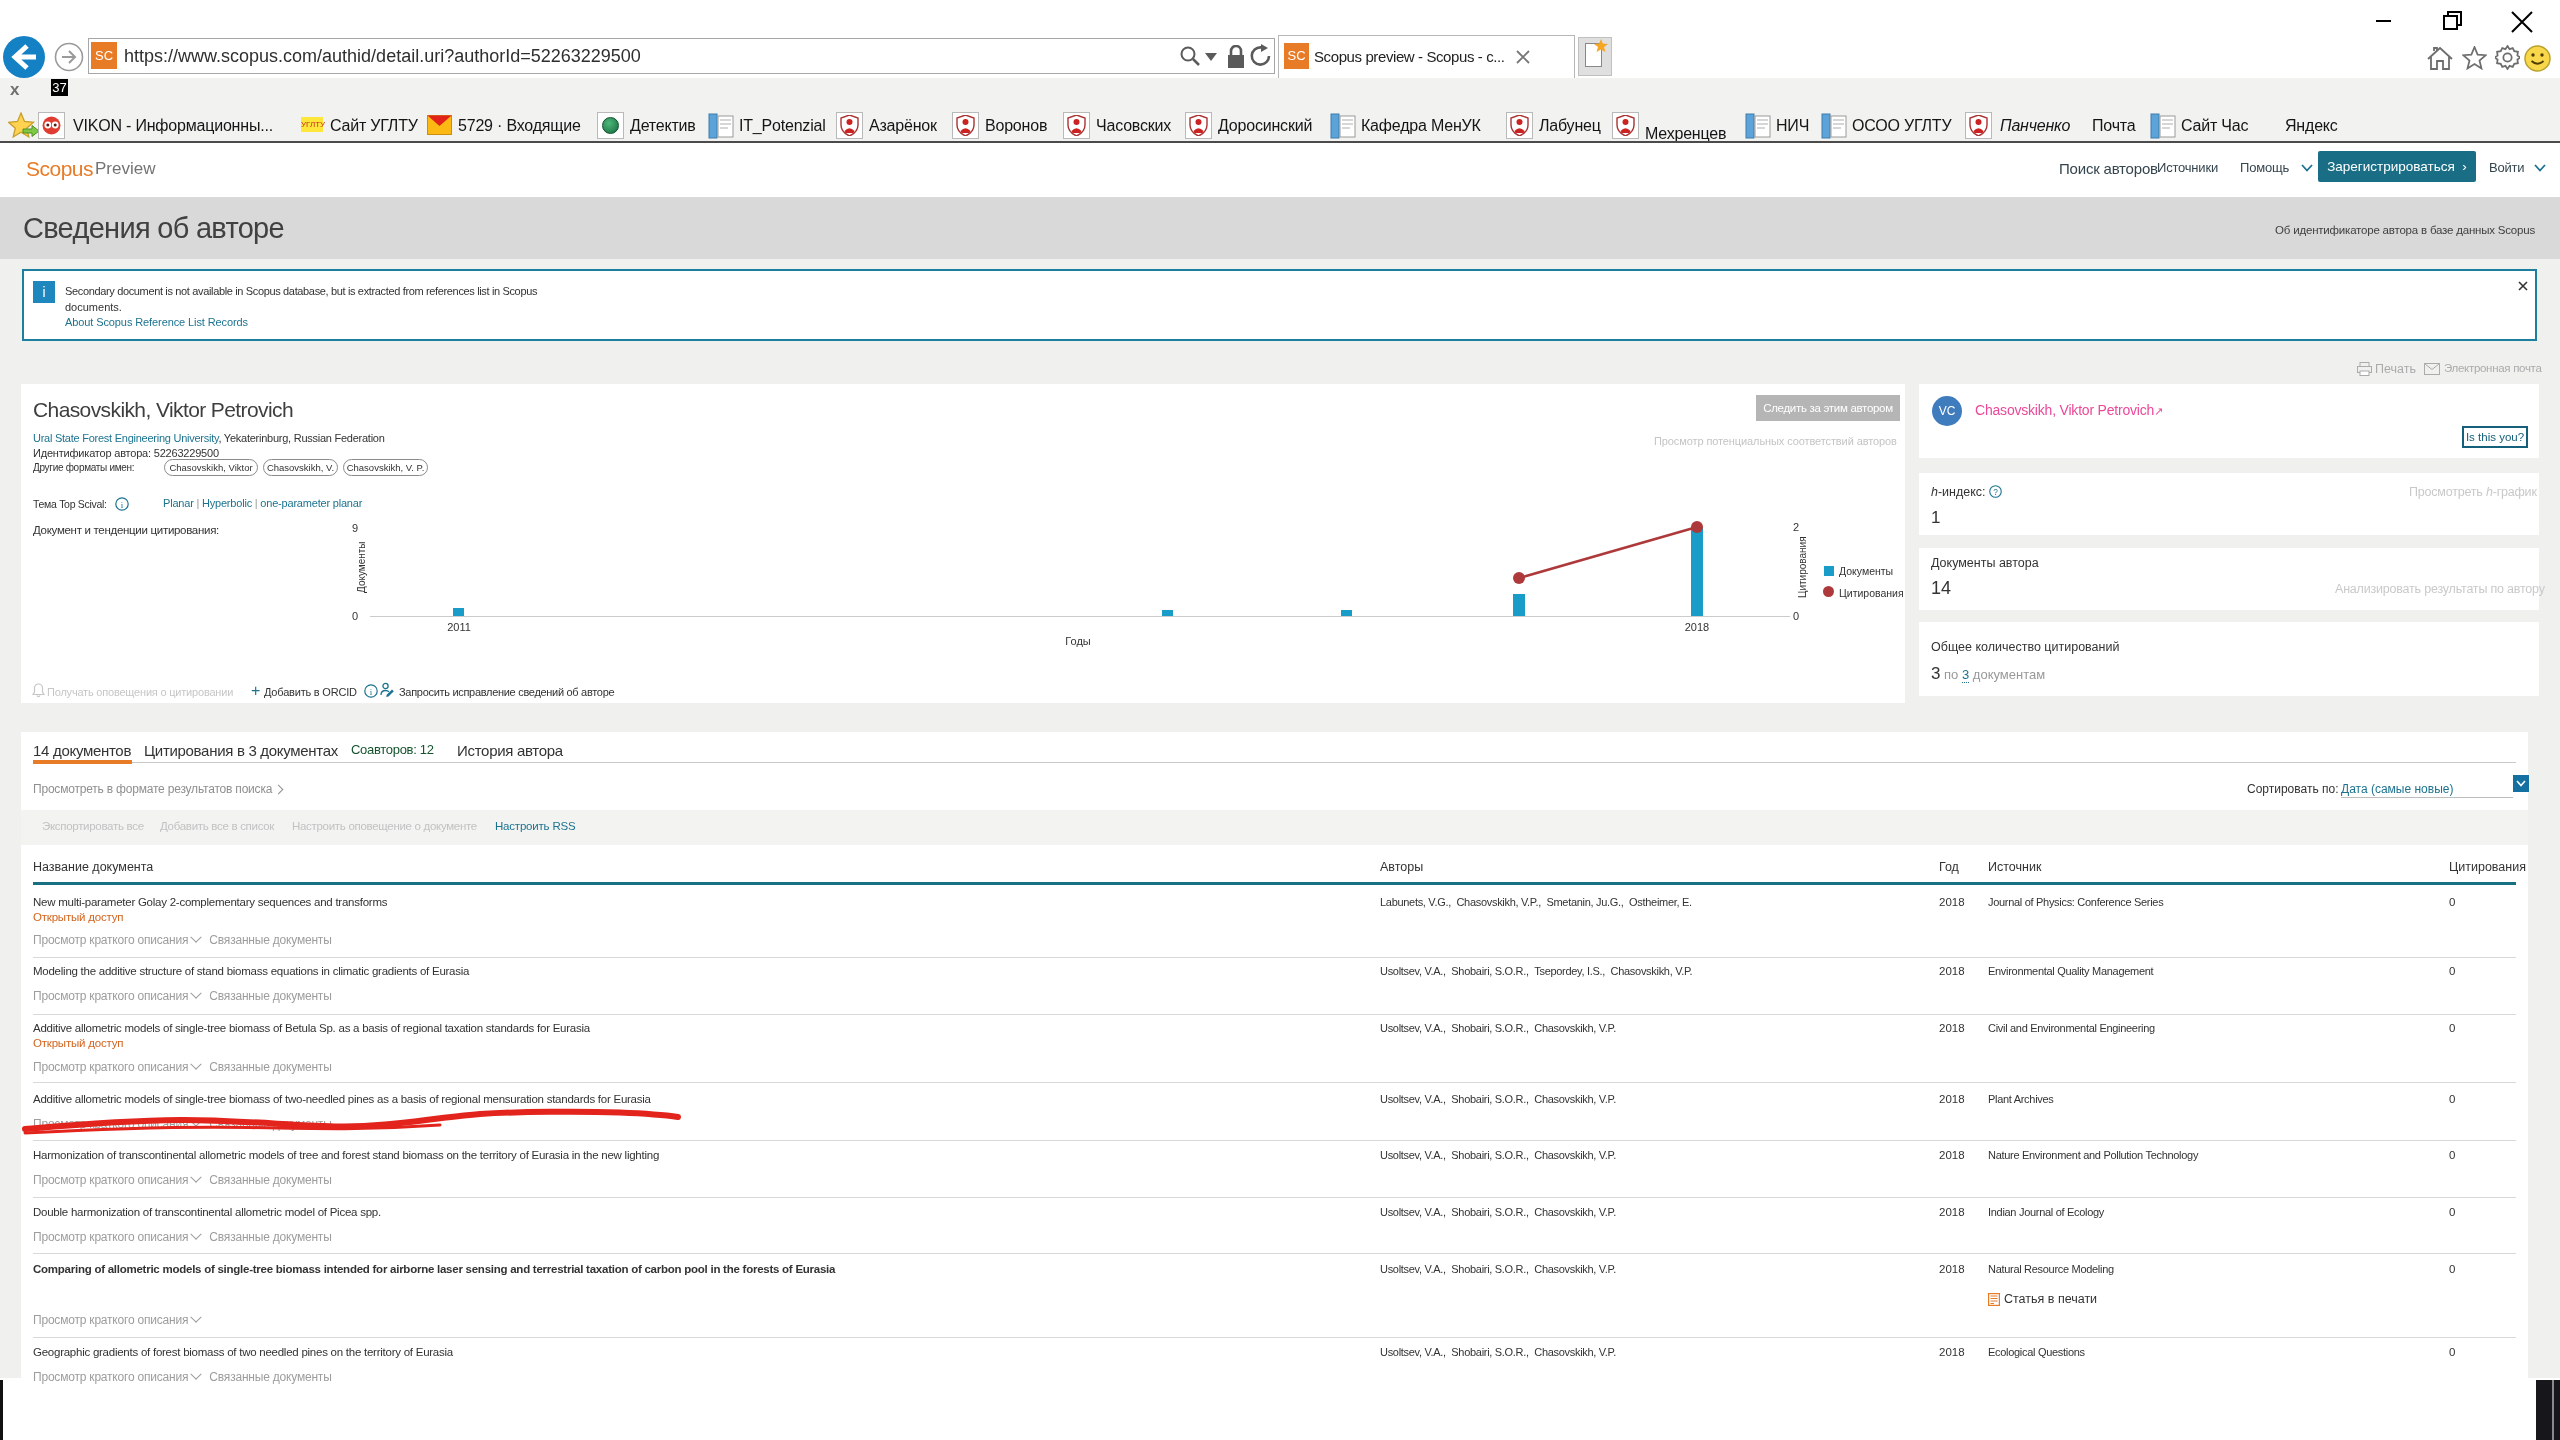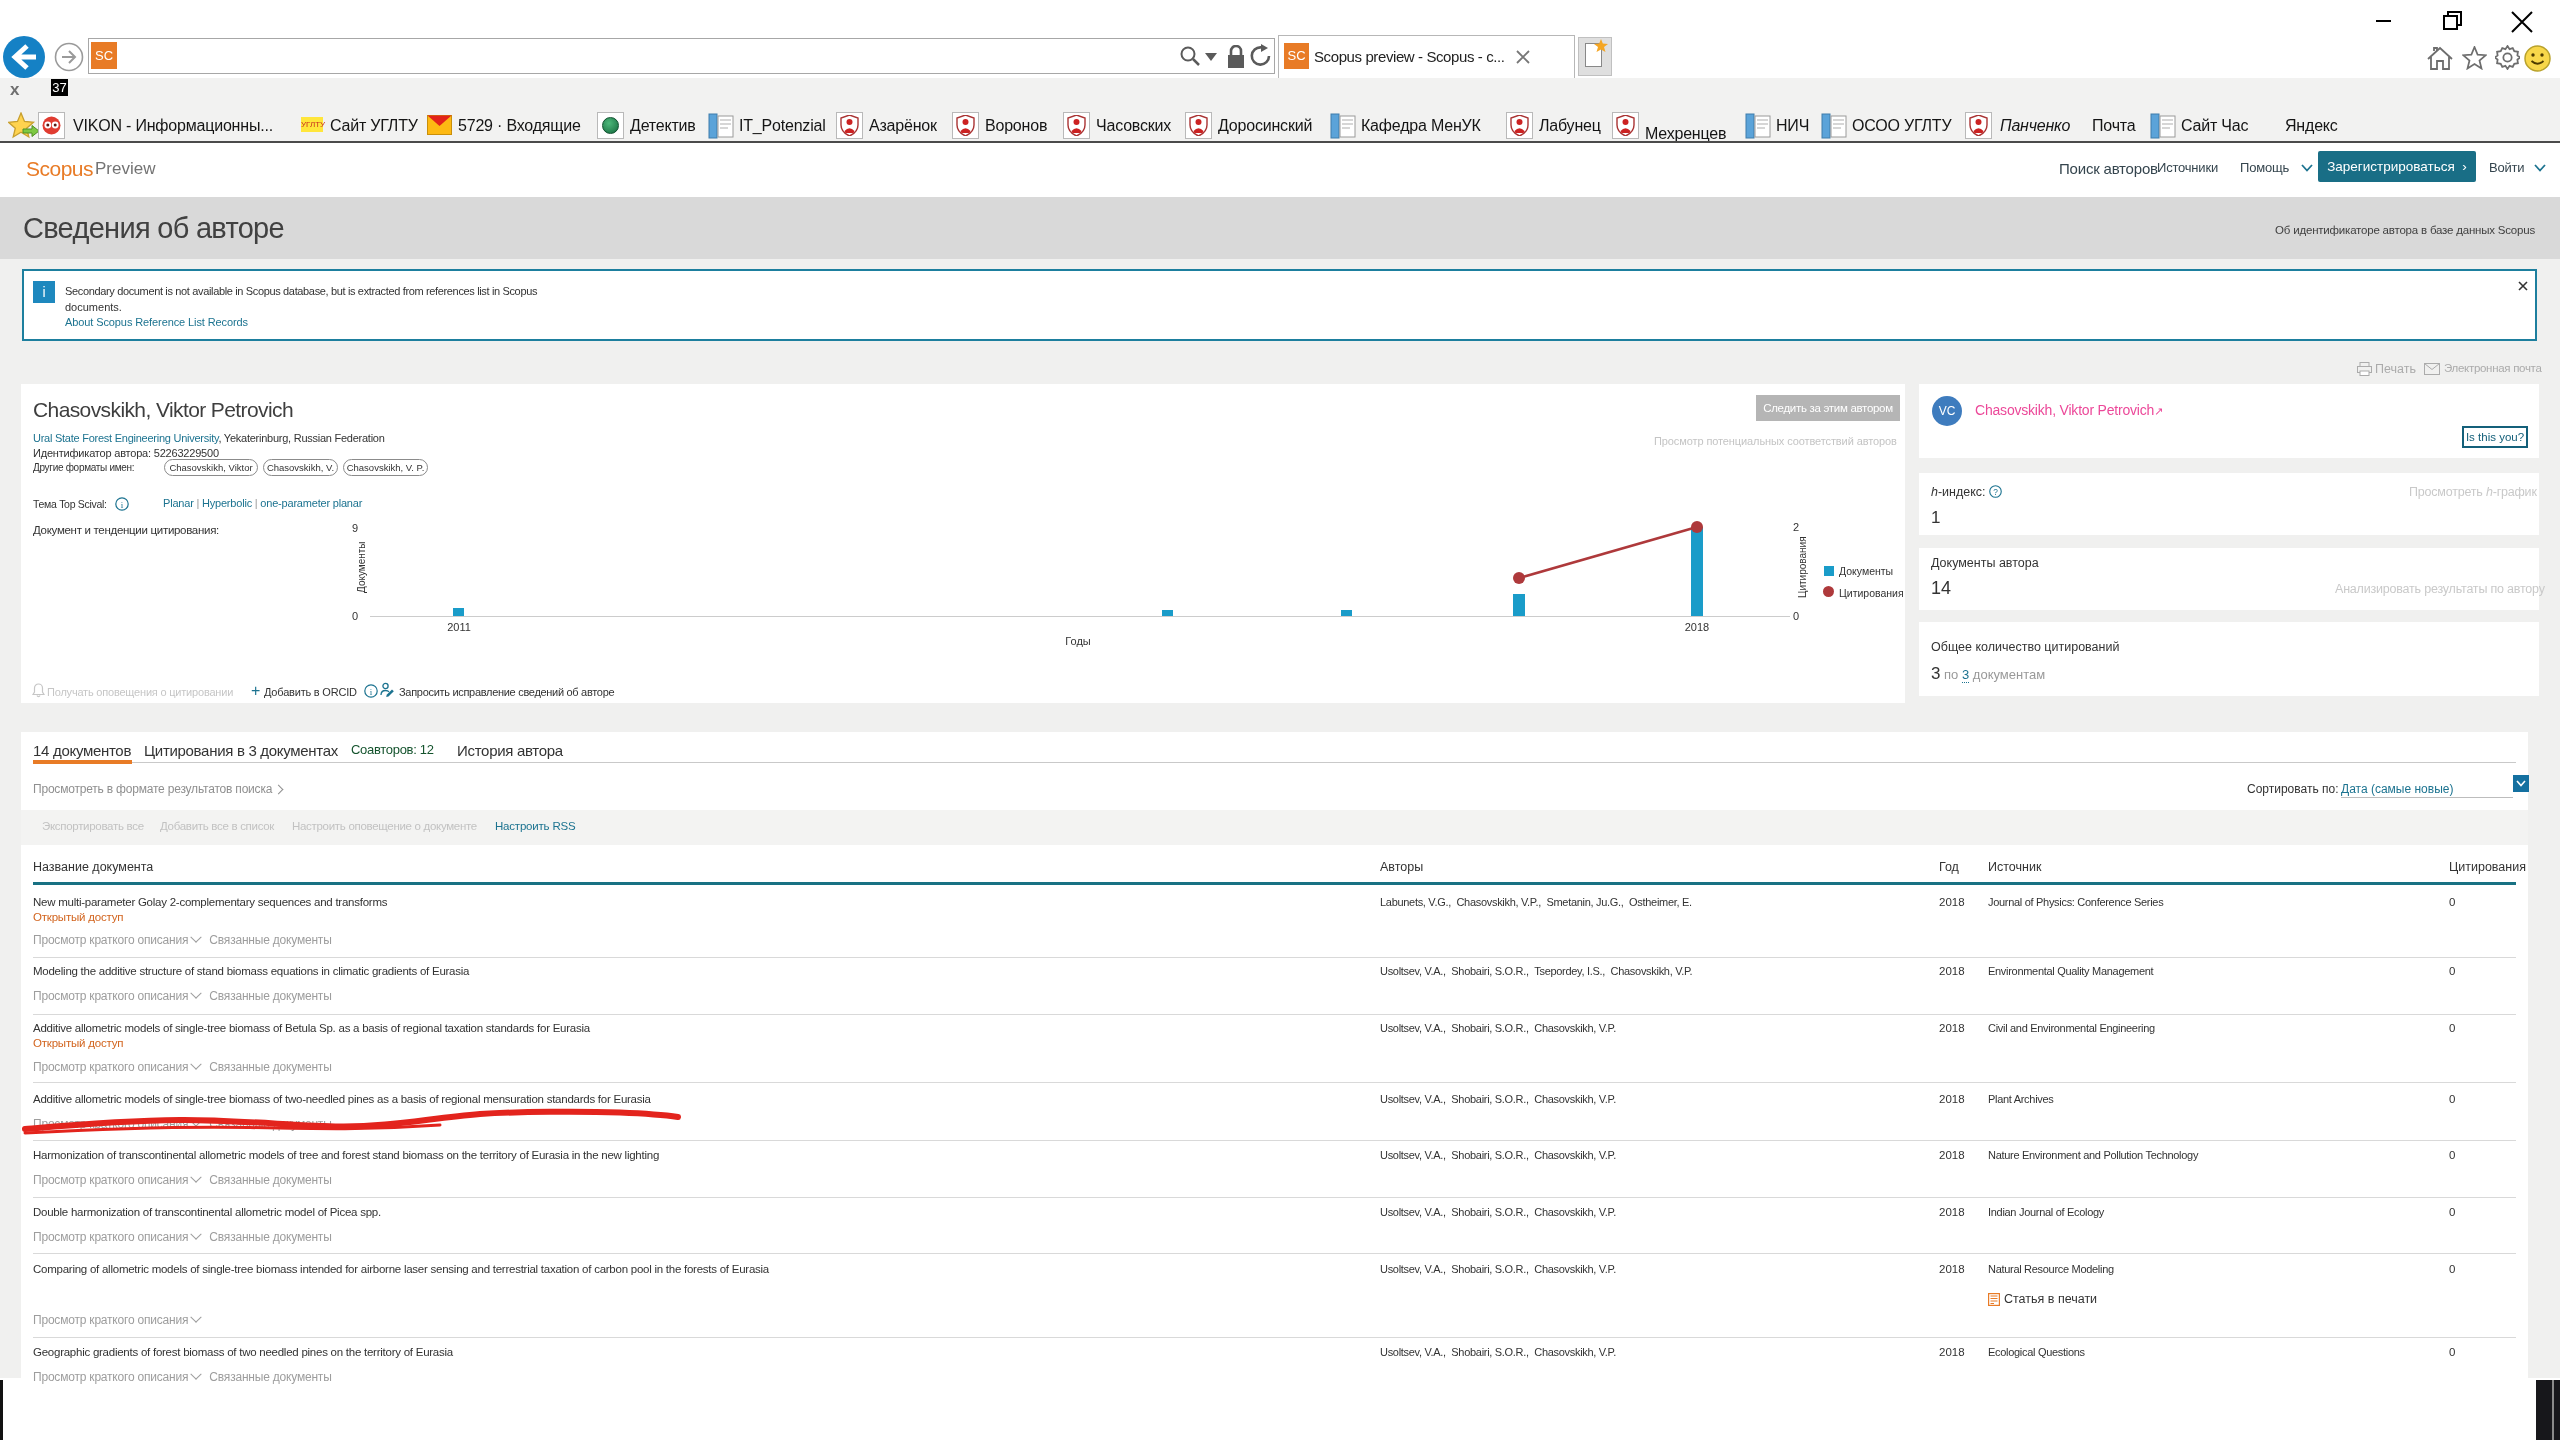--- a/index.html
+++ b/index.html
@@ -29,20 +29,21 @@
   <circle cx="22" cy="22" r="21" fill="#1581c5"></circle>
   <path d="M25 11 L13 22 L25 33 M13 22 L34 22" stroke="#fff" stroke-width="5" fill="none" stroke-linecap="butt"></path>
 </svg>
 <svg class="abs" style="left:54px;top:42px;" width="30" height="30" viewBox="0 0 30 30">
   <circle cx="15" cy="15" r="13.5" fill="#fff" stroke="#9a9a9a" stroke-width="1.6"></circle>
   <path d="M15 9 L21 15 L15 21 M8 15 L21 15" stroke="#9a9a9a" stroke-width="2" fill="none"></path>
 </svg>
 
 <div class="abs" style="left:88px;top:38px;width:1187px;height:36px;background:#fff;border:1px solid #a7a7a7;"></div>
 <div class="abs" style="left:91px;top:42px;width:26px;height:27px;background:#e87b26;color:#fff;font-size:13px;text-align:center;line-height:27px;">SC</div>
+<div class="t" style="left:124px;top:38px;height:36px;line-height:36px;font-size:18px;color:#2f2f2f;">https://www.scopus.com/authid/detail.uri?authorId=52263229500</div>
 <svg class="abs" style="left:1179px;top:45px;" width="22" height="22" viewBox="0 0 22 22">
   <circle cx="9" cy="9" r="6.5" fill="none" stroke="#5a5a5a" stroke-width="2"></circle>
   <path d="M14 14 L20 20" stroke="#5a5a5a" stroke-width="2.5"></path>
 </svg>
 <svg class="abs" style="left:1205px;top:53px;" width="12" height="8" viewBox="0 0 12 8">
   <path d="M0 0 L12 0 L6 8 Z" fill="#5a5a5a"></path>
 </svg>
 <svg class="abs" style="left:1227px;top:45px;" width="18" height="24" viewBox="0 0 18 24">
   <rect x="1" y="10" width="16" height="13" fill="#5a5a5a"></rect>
   <path d="M4 10 V6 a5 5 0 0 1 10 0 V10" fill="none" stroke="#5a5a5a" stroke-width="2.6"></path>
@@ -427,21 +428,21 @@
 <div class="sep" style="top:1197px;"></div>
 
 <div class="doctitle" style="left:33px;top:1206px;">Double harmonization of transcontinental allometric model of Picea spp.</div>
 <div class="rowlinks" style="left:33px;top:1230px;">Просмотр краткого описания<span class="chv"></span><span style="margin-left:9px;">Связанные документы</span></div>
 <div class="authors" style="top:1206px;">Usoltsev, V.A.,&nbsp;&nbsp;Shobairi, S.O.R.,&nbsp;&nbsp;Chasovskikh, V.P.</div>
 <div class="year" style="top:1206px;">2018</div>
 <div class="src" style="top:1206px;">Indian Journal of Ecology</div>
 <div class="cit" style="top:1206px;">0</div>
 <div class="sep" style="top:1253px;"></div>
 
-<div class="doctitle" style="left:33px;top:1263px;">Comparing of allometric models of single-tree biomass intended for airborne laser sensing and terrestrial taxation of carbon pool in the forests of Eurasia</div>
+<div class="doctitle" style="left:33px;top:1263px;font-weight:bold;">Comparing of allometric models of single-tree biomass intended for airborne laser sensing and terrestrial taxation of carbon pool in the forests of Eurasia</div>
 <div class="rowlinks" style="left:33px;top:1313px;">Просмотр краткого описания<span class="chv"></span></div>
 <div class="authors" style="top:1263px;">Usoltsev, V.A.,&nbsp;&nbsp;Shobairi, S.O.R.,&nbsp;&nbsp;Chasovskikh, V.P.</div>
 <div class="year" style="top:1263px;">2018</div>
 <div class="src" style="top:1263px;">Natural Resource Modeling</div>
 <svg class="abs" style="left:1988px;top:1293px;" width="12" height="13" viewBox="0 0 12 13">
  <rect x="0.6" y="0.6" width="10.8" height="11.8" fill="none" stroke="#e87b26" stroke-width="1.2"></rect>
  <path d="M2.5 3 H9.5 M2.5 5.5 H9.5 M2.5 8 H9.5 M2.5 10.5 H6" stroke="#e87b26" stroke-width="1"></path>
 </svg>
 <div class="t" style="left:2004px;top:1292px;font-size:12.5px;color:#333;">Статья в печати</div>
 <div class="cit" style="top:1263px;">0</div>

